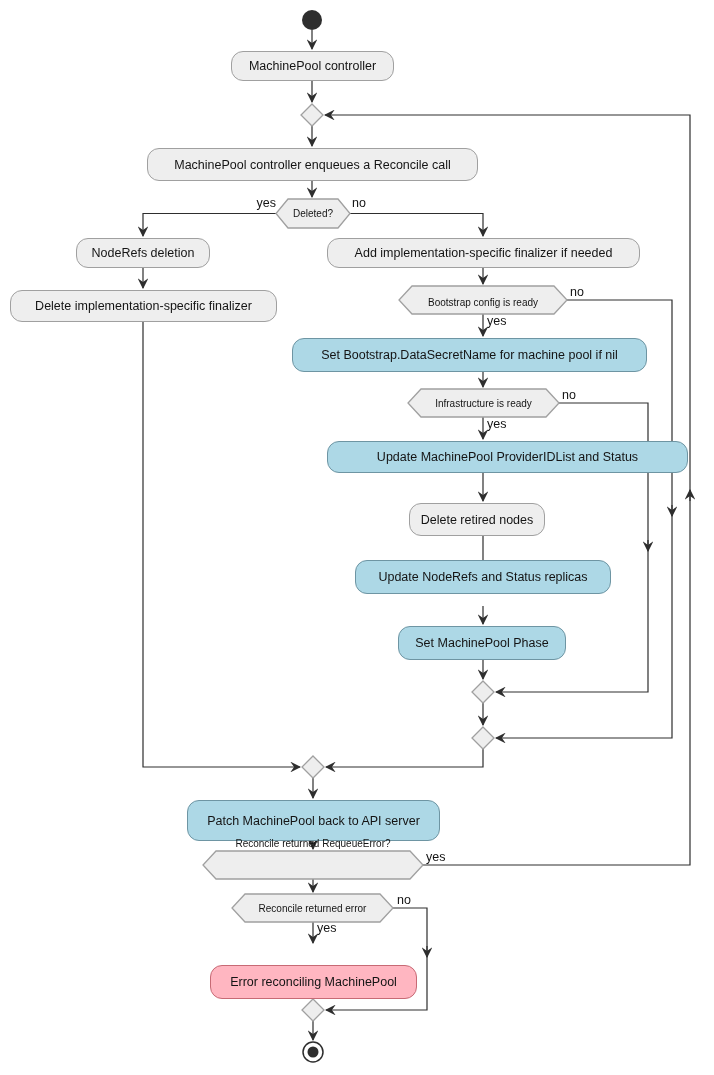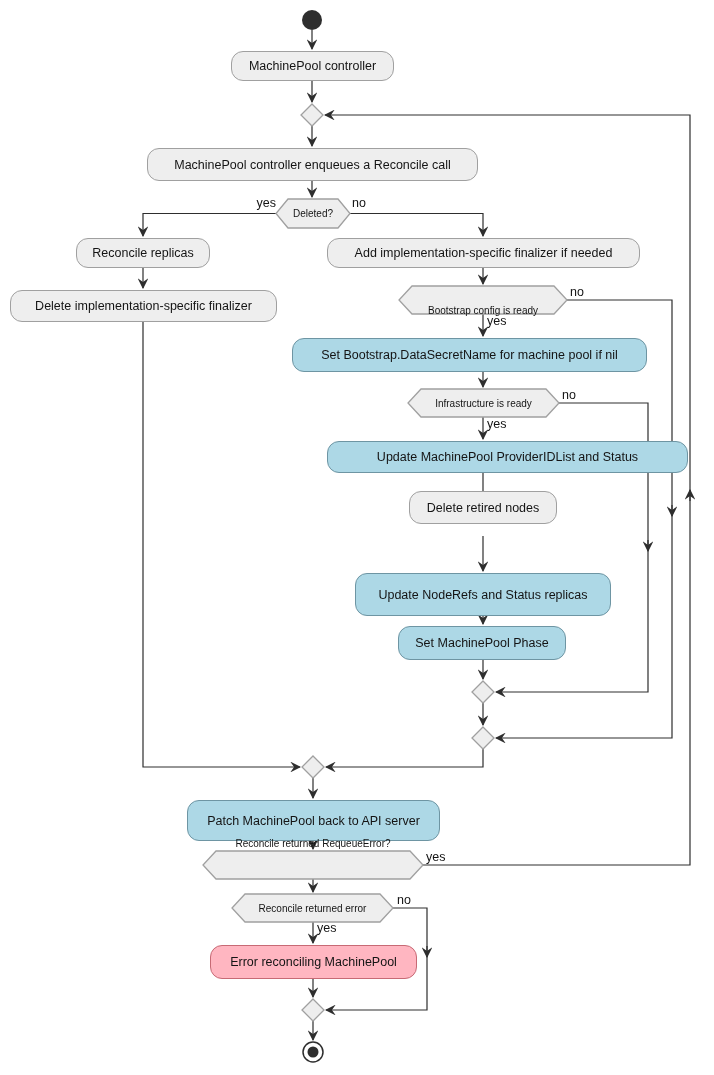--- a/index.html
+++ b/index.html
@@ -15,21 +15,21 @@
   .shape{fill:var(--activity_fill,#eeeeee);stroke:var(--activity_border,#a0a0a0);stroke-width:1.3;}
   .startdot{fill:var(--edge,#222222);stroke:none;}
   .endring{fill:#ffffff;stroke:var(--edge,#222222);stroke-width:1.5;}
   .action{
     position:absolute;display:flex;align-items:center;justify-content:center;
     background:var(--activity_fill,#eeeeee);
     border:1.5px solid var(--activity_border,#a0a0a0);
     border-radius:12px;font-size:12.5px;white-space:nowrap;box-sizing:border-box;
   }
   .action.blue{background:var(--highlight_fill,#add8e6);border-color:var(--highlight_border,#6e95a3);}
-  .action.pink{background:var(--error_fill,#ffb6c1);border-color:var(--error_border,#c76a75);}
+  .action.pink{background:var(--error_fill,#ffb6c1);border-color:var(--error_border,#c76a75);margin-top:20px;}
   .hexlabel{
     position:absolute;display:flex;align-items:center;justify-content:center;
     font-size:10px;white-space:nowrap;pointer-events:none;
   }
   .elabel{position:absolute;font-size:12.5px;white-space:nowrap;text-align:center;}
 </style>
 </head>
 <body>
 
 <div id="canvas">
@@ -89,42 +89,42 @@
     <path class="shape" d="M412,286 H554 L567,300 L554,314 H412 L399,300 Z"></path>
     <path class="shape" d="M421,389 H546 L559,403 L546,417 H421 L408,403 Z"></path>
     <path class="shape" d="M216,851 H410 L423,865 L410,879 H216 L203,865 Z"></path>
     <path class="shape" d="M245,894 H380 L393,908 L380,922 H245 L232,908 Z"></path>
   </svg>
 
   <div class="action" style="left:231px;top:51px;width:163px;height:30px">MachinePool controller</div>
 
   <div class="action" style="left:147px;top:148px;width:331px;height:33px">MachinePool controller enqueues a Reconcile call</div>
 
-  <div class="action" style="left:76px;top:238px;width:134px;height:30px">Reconcile replicas</div>
+  <div class="action" style="left:76px;top:238px;width:134px;height:30px">NodeRefs deletion</div>
 
   <div class="action" style="left:10px;top:290px;width:267px;height:32px">Delete implementation-specific finalizer</div>
 
   <div class="action" style="left:327px;top:238px;width:313px;height:30px">Add implementation-specific finalizer if needed</div>
 
   <div class="action blue" style="left:292px;top:338px;width:355px;height:34px">Set Bootstrap.DataSecretName for machine pool if nil</div>
 
   <div class="action blue" style="left:327px;top:441px;width:361px;height:32px">Update MachinePool ProviderIDList and Status</div>
 
-  <div class="action" style="left:409px;top:491px;width:148px;height:33px">Delete retired nodes</div>
+  <div class="action" style="left:409px;top:503px;width:136px;height:33px">Delete retired nodes</div>
 
-  <div class="action blue" style="left:355px;top:573px;width:256px;height:43px">Update NodeRefs and Status replicas</div>
+  <div class="action blue" style="left:355px;top:560px;width:256px;height:34px">Update NodeRefs and Status replicas</div>
 
   <div class="action blue" style="left:398px;top:626px;width:168px;height:34px">Set MachinePool Phase</div>
 
   <div class="action blue" style="left:187px;top:800px;width:253px;height:41px">Patch MachinePool back to API server</div>
 
   <div class="action pink" style="left:210px;top:945px;width:207px;height:34px">Error reconciling MachinePool</div>
 
   <div class="hexlabel" style="left:276px;top:199px;width:74px;height:29px">Deleted?</div>
-  <div class="hexlabel" style="left:399px;top:296px;width:168px;height:28px">Bootstrap config is ready</div>
+  <div class="hexlabel" style="left:399px;top:288px;width:168px;height:28px">Bootstrap config is ready</div>
   <div class="hexlabel" style="left:408px;top:389px;width:151px;height:28px">Infrastructure is ready</div>
   <div class="hexlabel" style="left:203px;top:829px;width:220px;height:28px">Reconcile returned RequeueError?</div>
   <div class="hexlabel" style="left:232px;top:894px;width:161px;height:28px">Reconcile returned error</div>
 
   <div class="elabel" style="left:250px;top:196px;width:26px;text-align:right">yes</div>
   <div class="elabel" style="left:352px;top:196px">no</div>
   <div class="elabel" style="left:570px;top:285px">no</div>
   <div class="elabel" style="left:487px;top:314px">yes</div>
   <div class="elabel" style="left:562px;top:388px">no</div>
   <div class="elabel" style="left:487px;top:417px">yes</div>

